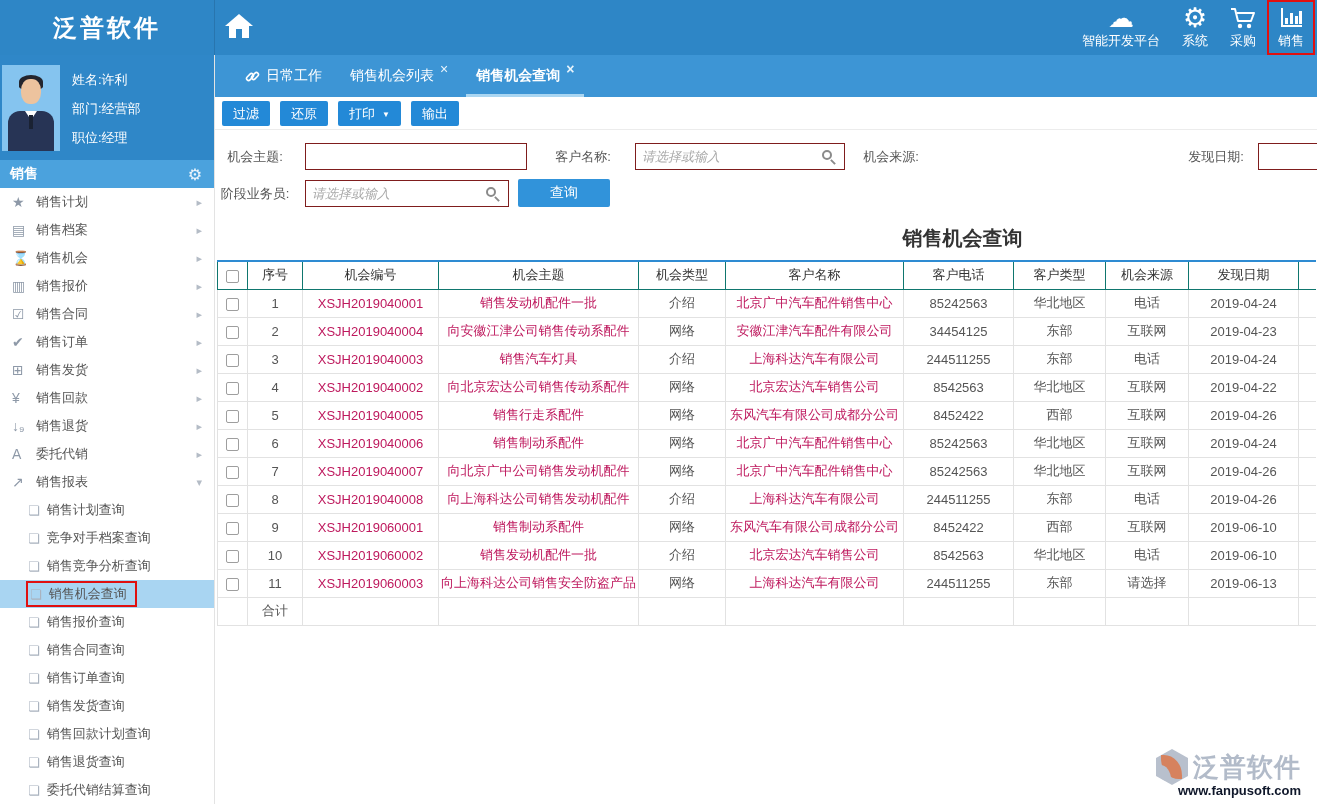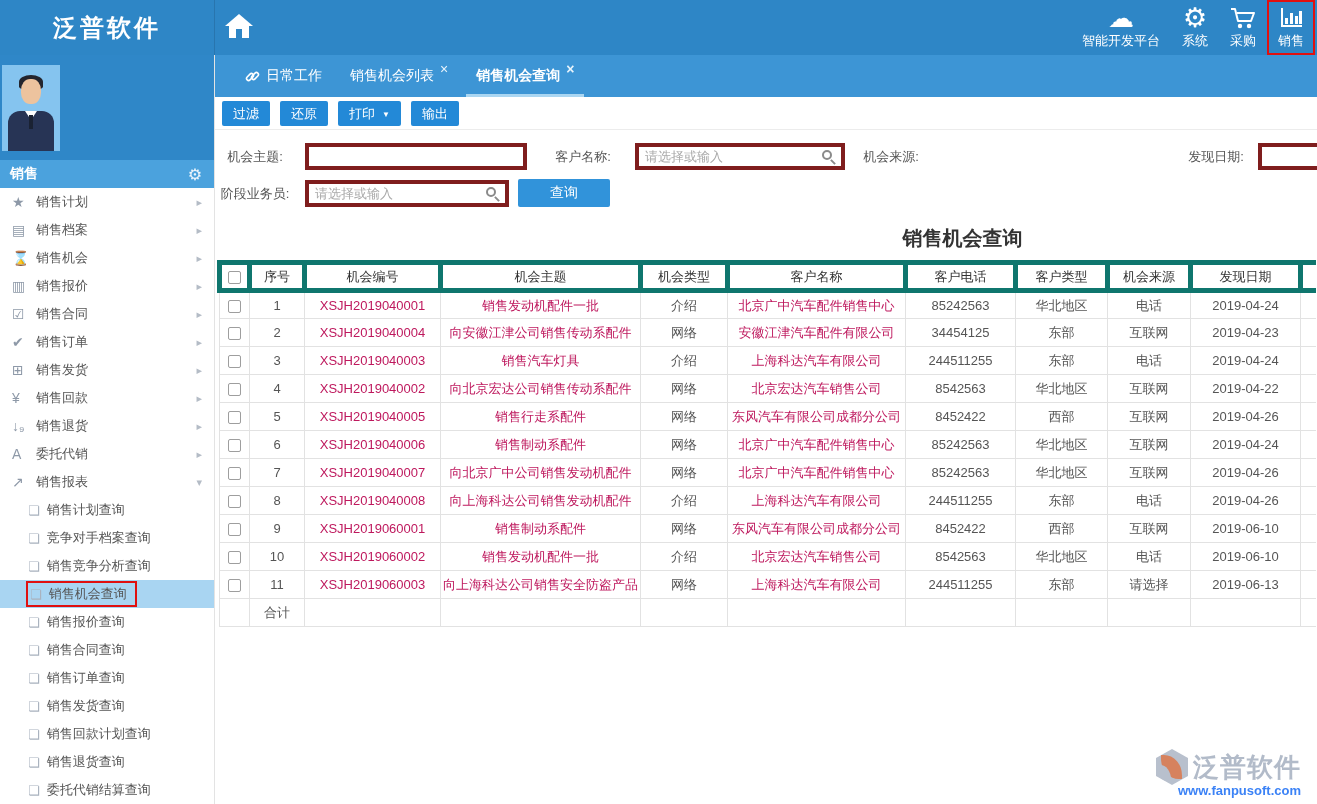--- a/index.html
+++ b/index.html
@@ -64,57 +64,57 @@
   
   .toolbar { position:absolute; left:215px; top:97px; width:1102px; height:33px; background:#fff;
       border-bottom:1px solid #ececec; display:flex; gap:10px; padding:4px 0 0 7px; }
   .toolbar button { height:25px; background:#2389D7; color:#fff; border:none; border-radius:2px;
       font-size:13px; padding:0 11px; cursor:pointer; font-family:inherit; }
   .caret { font-size:8px; margin-left:7px; vertical-align:1px; }
 
   
   .filters { position:absolute; left:215px; top:130px; width:1102px; height:92px; background:#fff; overflow:hidden; }
   .f-lb { position:absolute; font-size:13px; color:#555; line-height:27px; text-align:center; white-space:nowrap; }
-  .f-in { position:absolute; height:27px; border:4px solid #7f1d1d; font-size:13px; color:#333; padding:0 6px;
-      font-family:inherit; outline:none; }
+  .f-in { position:absolute; height:27px; border:1px solid #7f1d1d; font-size:13px; color:#333; padding:0 6px;
+      font-family:inherit; outline:none;font-style:italic; }
   .f-in::placeholder { color:#a9a9a9; }
   .mag { position:absolute; width:10px; height:10px; border:2px solid #8a8a8a; border-radius:50%; }
   .mag::after { content:''; position:absolute; left:8px; top:7px; width:2px; height:6px; background:#8a8a8a;
       transform:rotate(-45deg); }
   .select-box { position:absolute; height:27px; border:1px solid #ccc; background:#fff; font-size:13px; color:#333;
       line-height:25px; padding:0 22px 0 8px; cursor:pointer; }
   .sel-caret { position:absolute; right:8px; top:9px; font-size:9px; color:#888; }
   .query-btn { position:absolute; left:303px; top:49px; width:92px; height:28px; background:#3193DA; color:#fff;
       border:none; border-radius:2px; font-size:14px; cursor:pointer; font-family:inherit; }
 
   
   .content-clip { position:absolute; left:217px; top:222px; width:1099px; height:430px; overflow:hidden; }
   .table-outer { width:1491px; }
   .tbl-title { margin-top:3px; width:1491px; text-align:center; font-size:20px; font-weight:bold; color:#333;
       line-height:26px; margin-bottom:9px; }
   table.grid { width:1491px; border-collapse:collapse; table-layout:fixed; border-top:2px solid #2E8BD2; }
-  table.grid th { height:28px; border:5px solid #0f766e; font-size:13px; font-weight:normal; color:#333;
+  table.grid th { height:28px; border:1px solid #0f766e; font-size:13px; font-weight:normal; color:#333;
       text-align:center; background:#fff; }
   table.grid td { height:28px; border:1px solid #e2e2e2; font-size:13px; color:#555; text-align:center;
       white-space:nowrap; overflow:hidden; padding:0 2px; }
   table.grid a { color:#be185d; text-decoration:none; cursor:pointer; }
   .cb { display:inline-block; width:13px; height:13px; border:1px solid #9e9e9e; border-radius:2px;
       background:#fff; vertical-align:middle; cursor:pointer; }
 
   
   .watermark { position:absolute; right:16px; bottom:6px; text-align:right; }
   .wm-row { display:flex; align-items:center; justify-content:flex-end; }
   .wm-mark { position:relative; width:32px; height:36px; background:#B8C0CD; margin-right:5px;
       clip-path:polygon(50% 0,100% 25%,100% 75%,50% 100%,0 75%,0 25%); }
   .wm-mark::after { content:''; position:absolute; left:5px; top:6px; width:21px; height:24px;
       background:#D6825E; border-radius:0 85% 0 85%; }
   .wm-mark::before { content:''; position:absolute; left:3px; top:16px; width:12px; height:16px;
       background:#B8C0CD; border-radius:0 90% 0 60%; z-index:1; }
   .wm-text { font-size:26px; font-weight:bold; color:#B2BBC9; letter-spacing:1px; }
-  .wm-url { font-size:13px; font-weight:bold; color:#3b82f6; margin-top:-2px; }
+  .wm-url { font-size:13px; font-weight:bold; color:#0f172a; margin-top:-2px; }
 </style>
 </head>
 <body>
 
 <div class="app">
 
   <header class="topbar">
     <div class="logo">泛普软件</div>
     <div class="home">
       <span class="house">
@@ -160,20 +160,25 @@
 
   <aside class="sidebar">
     <div class="user-panel">
       <div class="avatar">
         <span class="hair"></span>
           <span class="head"></span>
           <span class="bodyx"></span>
         <span class="collar"></span>
           <span class="tie"></span>
       </div>
+      <div class="u-lines">
+        <div>姓名:许利</div>
+        <div>部门:经营部</div>
+        <div>职位:经理</div>
+      </div>
     </div>
     <div class="section-header">
       <span>销售</span>
       <span class="gear-sm">⚙</span>
     </div>
     <ul class="menu">
 
         <li class="menu-item">
           <span class="mi-ic">★</span>
           <span class="mi-lb">销售计划</span>

